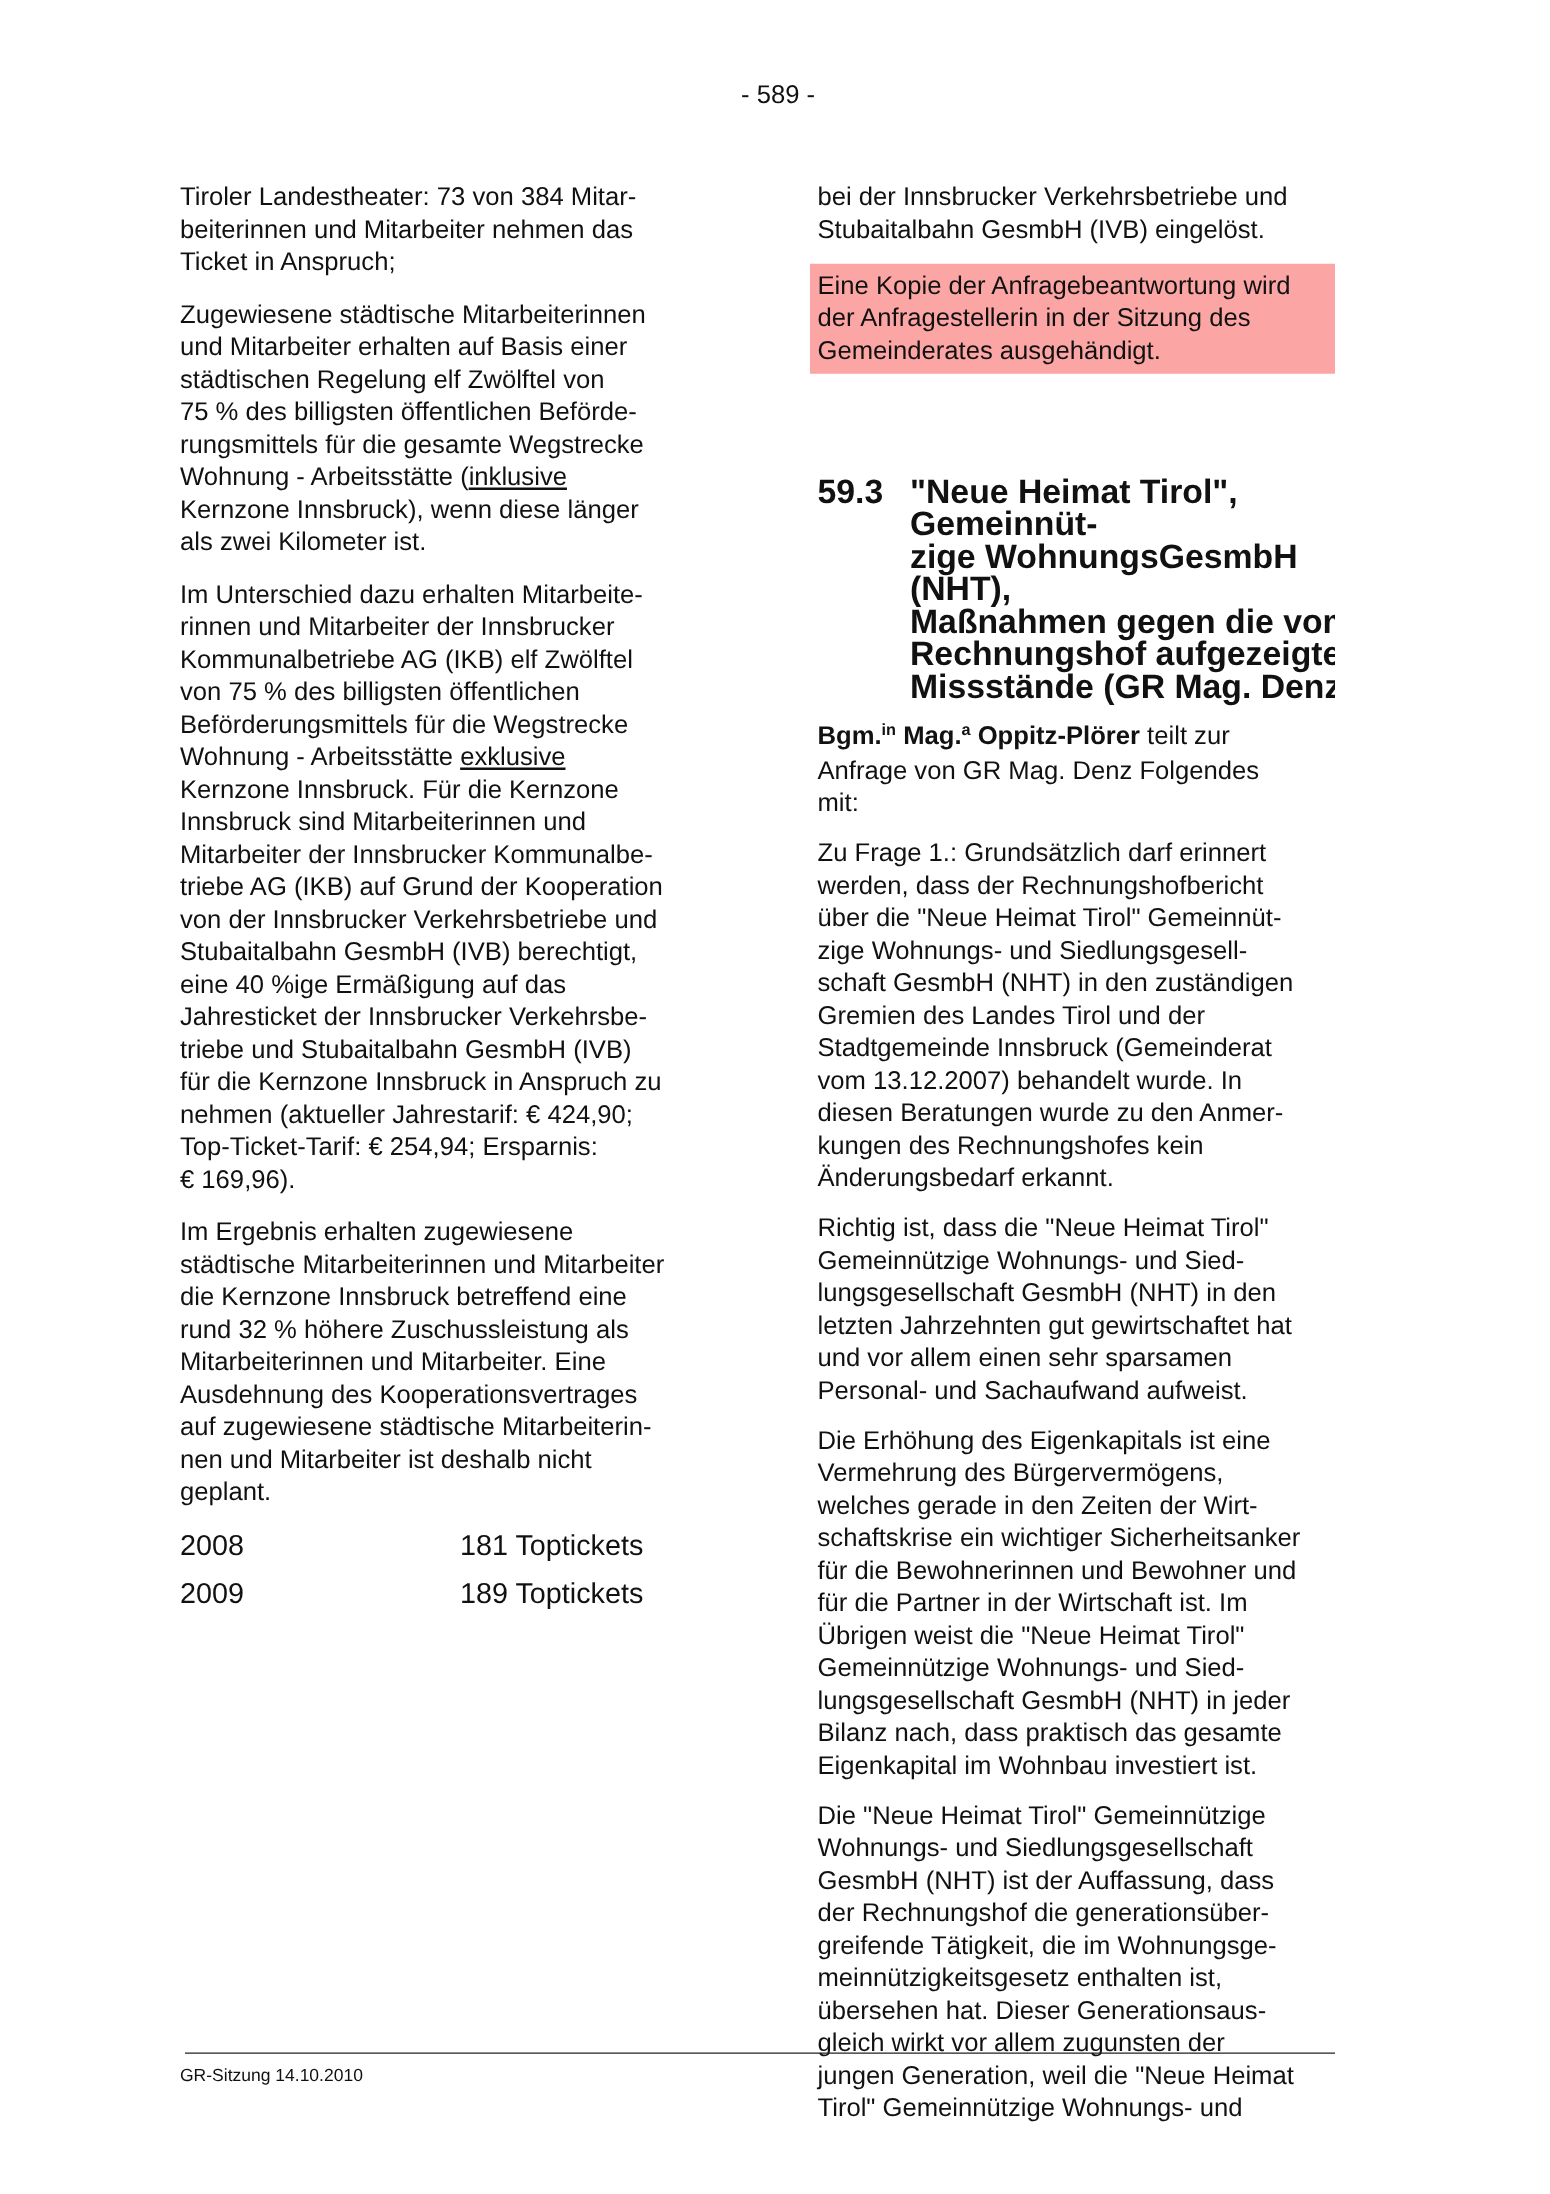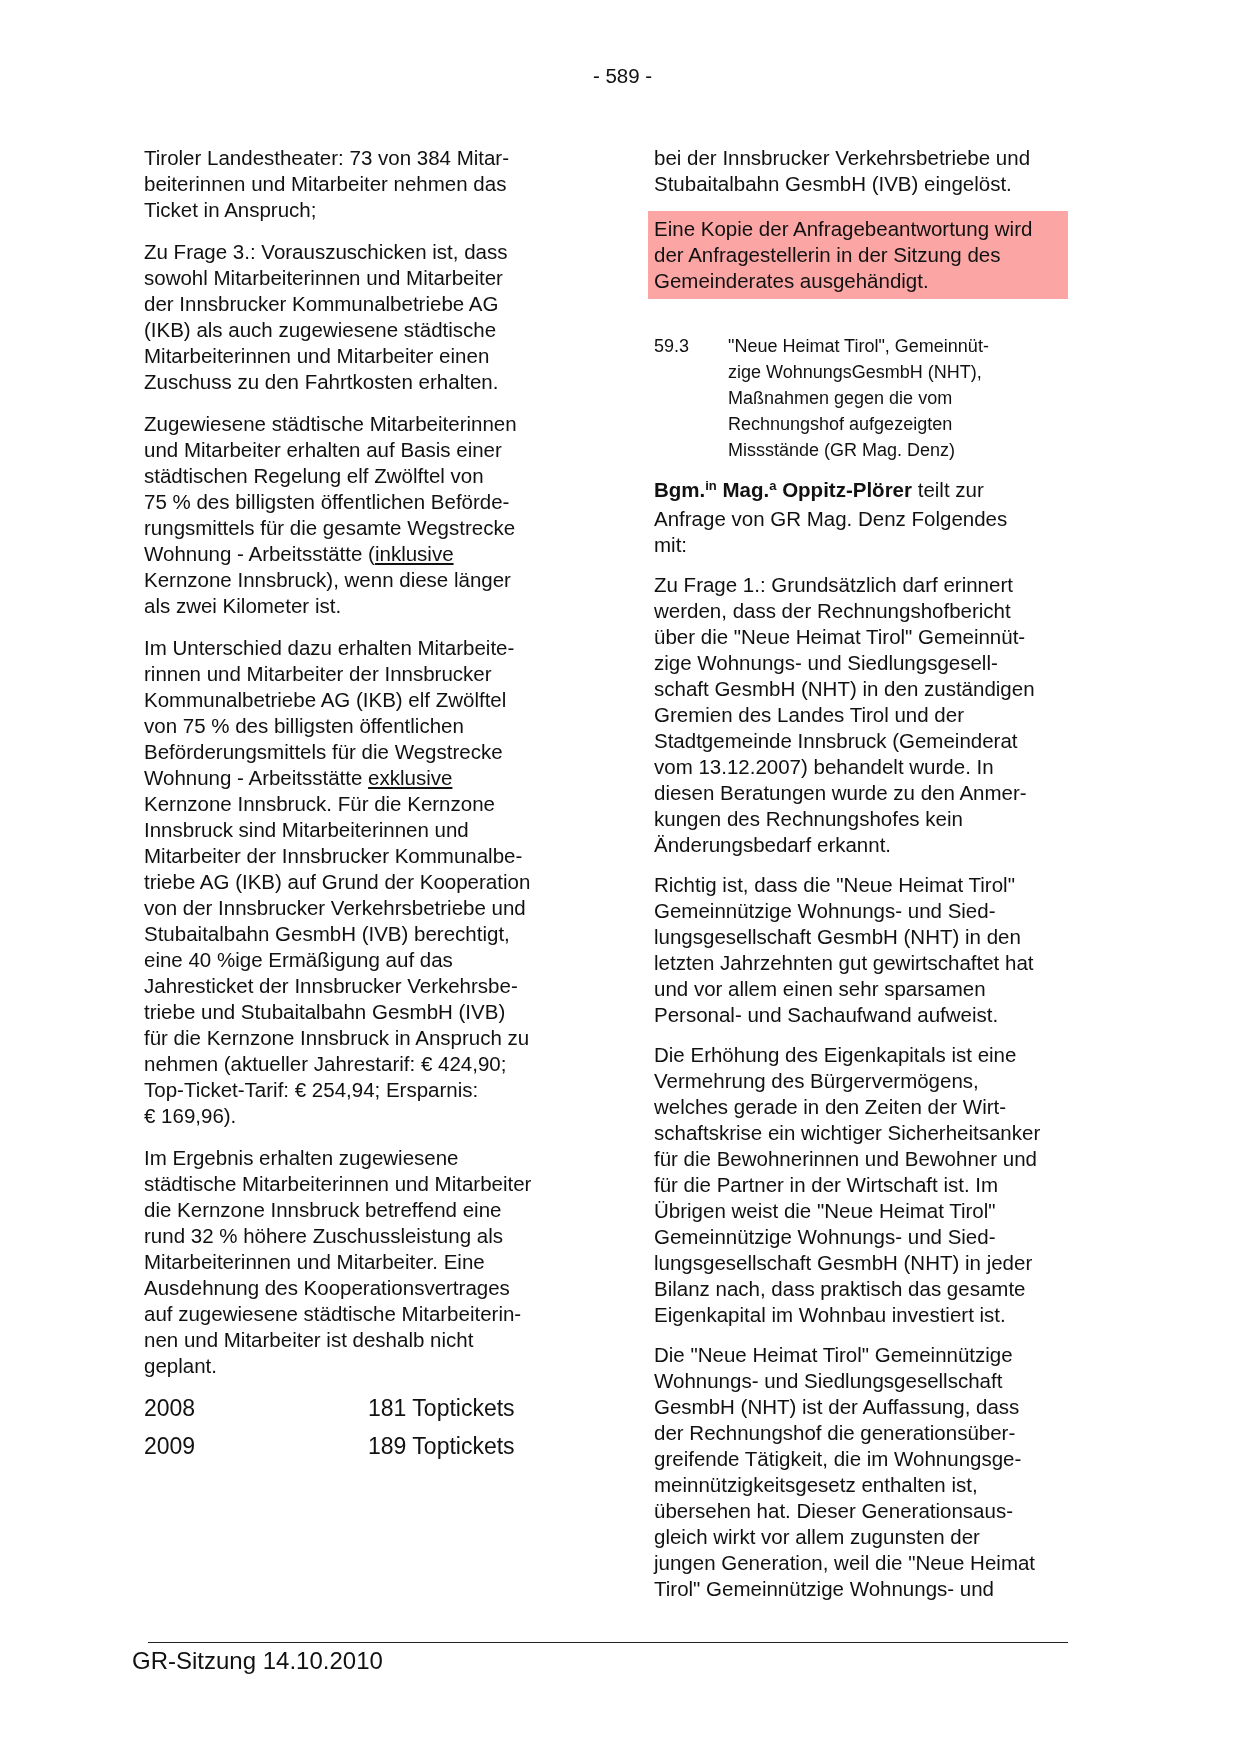--- a/index.html
+++ b/index.html
@@ -39,23 +39,23 @@
   .col-right .para { margin-top: 14px; }
   .para.first { margin-top: 0; }
   .underlined { text-decoration: underline; }
   .highlight-para {
     background: #fca5a5;
     margin: 14px 0 0 -6px;
     padding: 5px 6px 5px 6px;
   }
   .section-heading {
     display: flex;
-    margin-top: 34px;
-    font-weight: normal;
-    font-size: 18px;
+    margin-top: 81px;
+    font-weight: bold;
+    font-size: 27px;
     line-height: 26px;
   }
   .section-number { width: 74px; flex: 0 0 74px; }
   .section-title { flex: 1; white-space: pre-line; }
   .speaker-name { font-weight: bold; }
   .speaker-sup {
     font-weight: bold;
     font-size: 13px;
     position: relative;
     top: -7px;
@@ -66,45 +66,39 @@
   .ticket-note { margin-top: 0; font-size: 20.5px; line-height: 26px; white-space: pre-line; }
   .footer-rule {
     position: absolute;
     left: 148px;
     top: 1642px;
     width: 949px;
     border-top: 1.5px solid #222222;
   }
   .footer-text {
     position: absolute;
-    left: 132px;
+    left: 144px;
     top: 1648px;
-    font-size: 24px;
+    font-size: 14px;
     line-height: 25px;
   }
 </style>
 </head>
 <body>
 
 <div class="page">
 
   <div class="page-number">- 589 -</div>
 
   <div class="columns">
 
     <div class="col col-left">
       <p class="para first">Tiroler Landestheater: 73 von 384 Mitar-
 beiterinnen und Mitarbeiter nehmen das
 Ticket in Anspruch;</p>
-      <p class="para">Zu Frage 3.: Vorauszuschicken ist, dass
-sowohl Mitarbeiterinnen und Mitarbeiter
-der Innsbrucker Kommunalbetriebe AG
-(IKB) als auch zugewiesene städtische
-Mitarbeiterinnen und Mitarbeiter einen
-Zuschuss zu den Fahrtkosten erhalten.</p>
       <p class="para"><span>Zugewiesene städtische Mitarbeiterinnen
 und Mitarbeiter erhalten auf Basis einer
 städtischen Regelung elf Zwölftel von
 75 % des billigsten öffentlichen Beförde-
 rungsmittels für die gesamte Wegstrecke
 Wohnung - Arbeitsstätte (</span><span class="underlined">inklusive</span><span>
 Kernzone Innsbruck), wenn diese länger
 als zwei Kilometer ist.</span></p>
       <p class="para"><span>Im Unterschied dazu erhalten Mitarbeite-
 rinnen und Mitarbeiter der Innsbrucker

